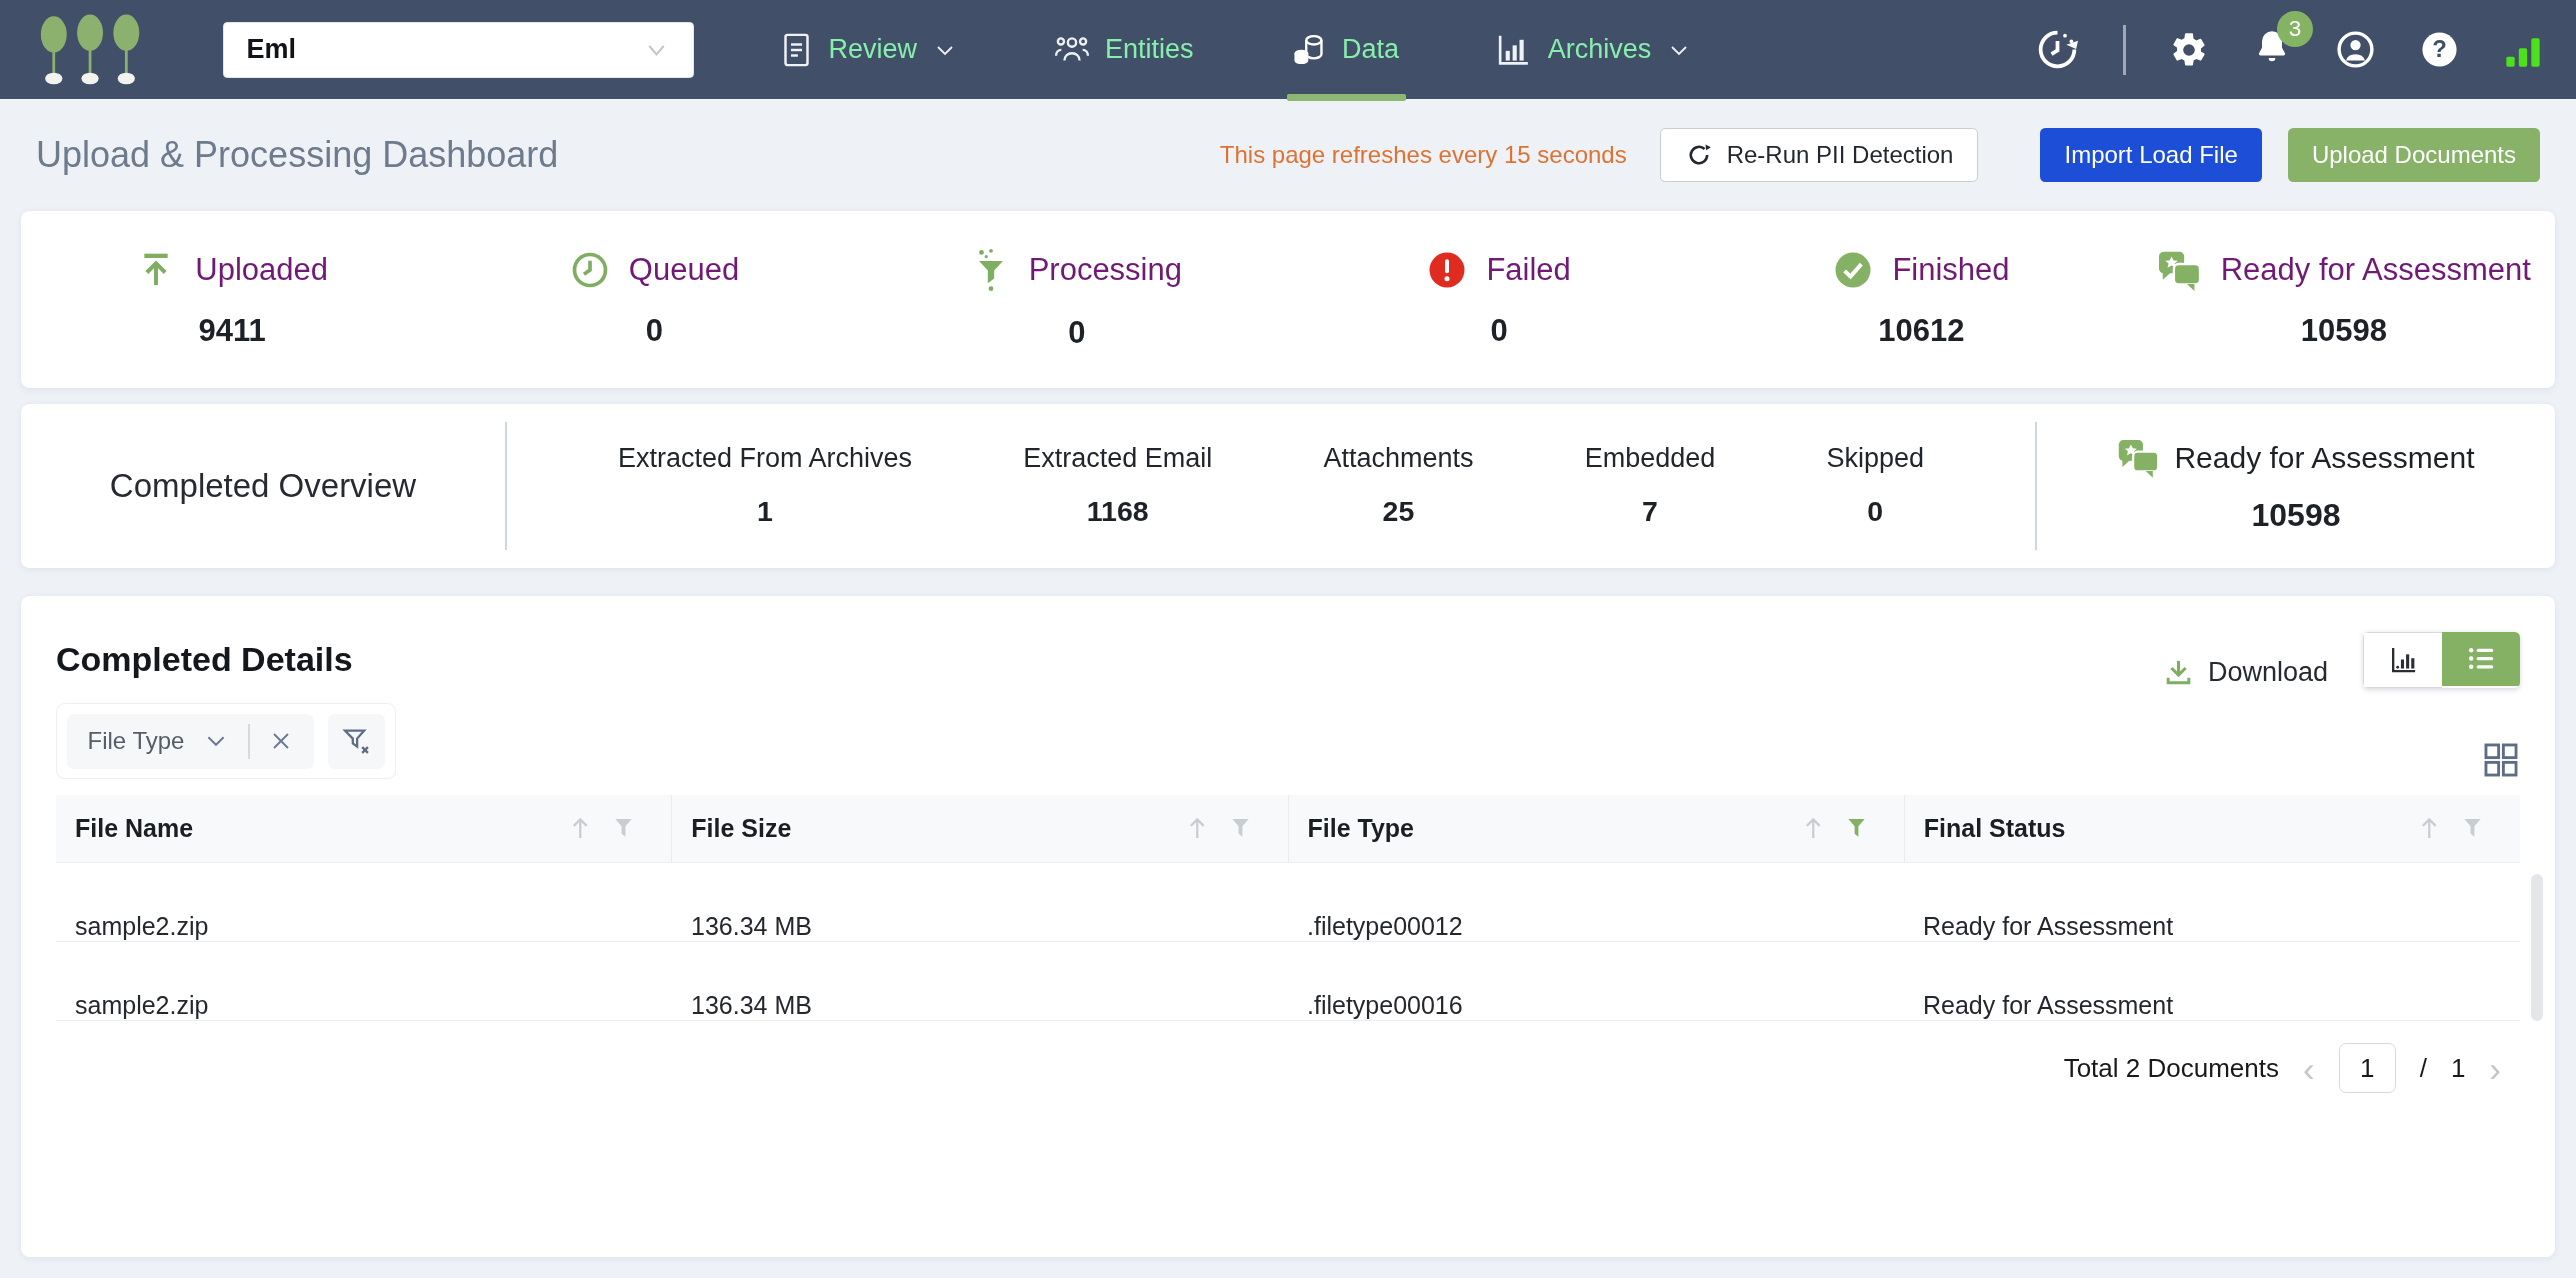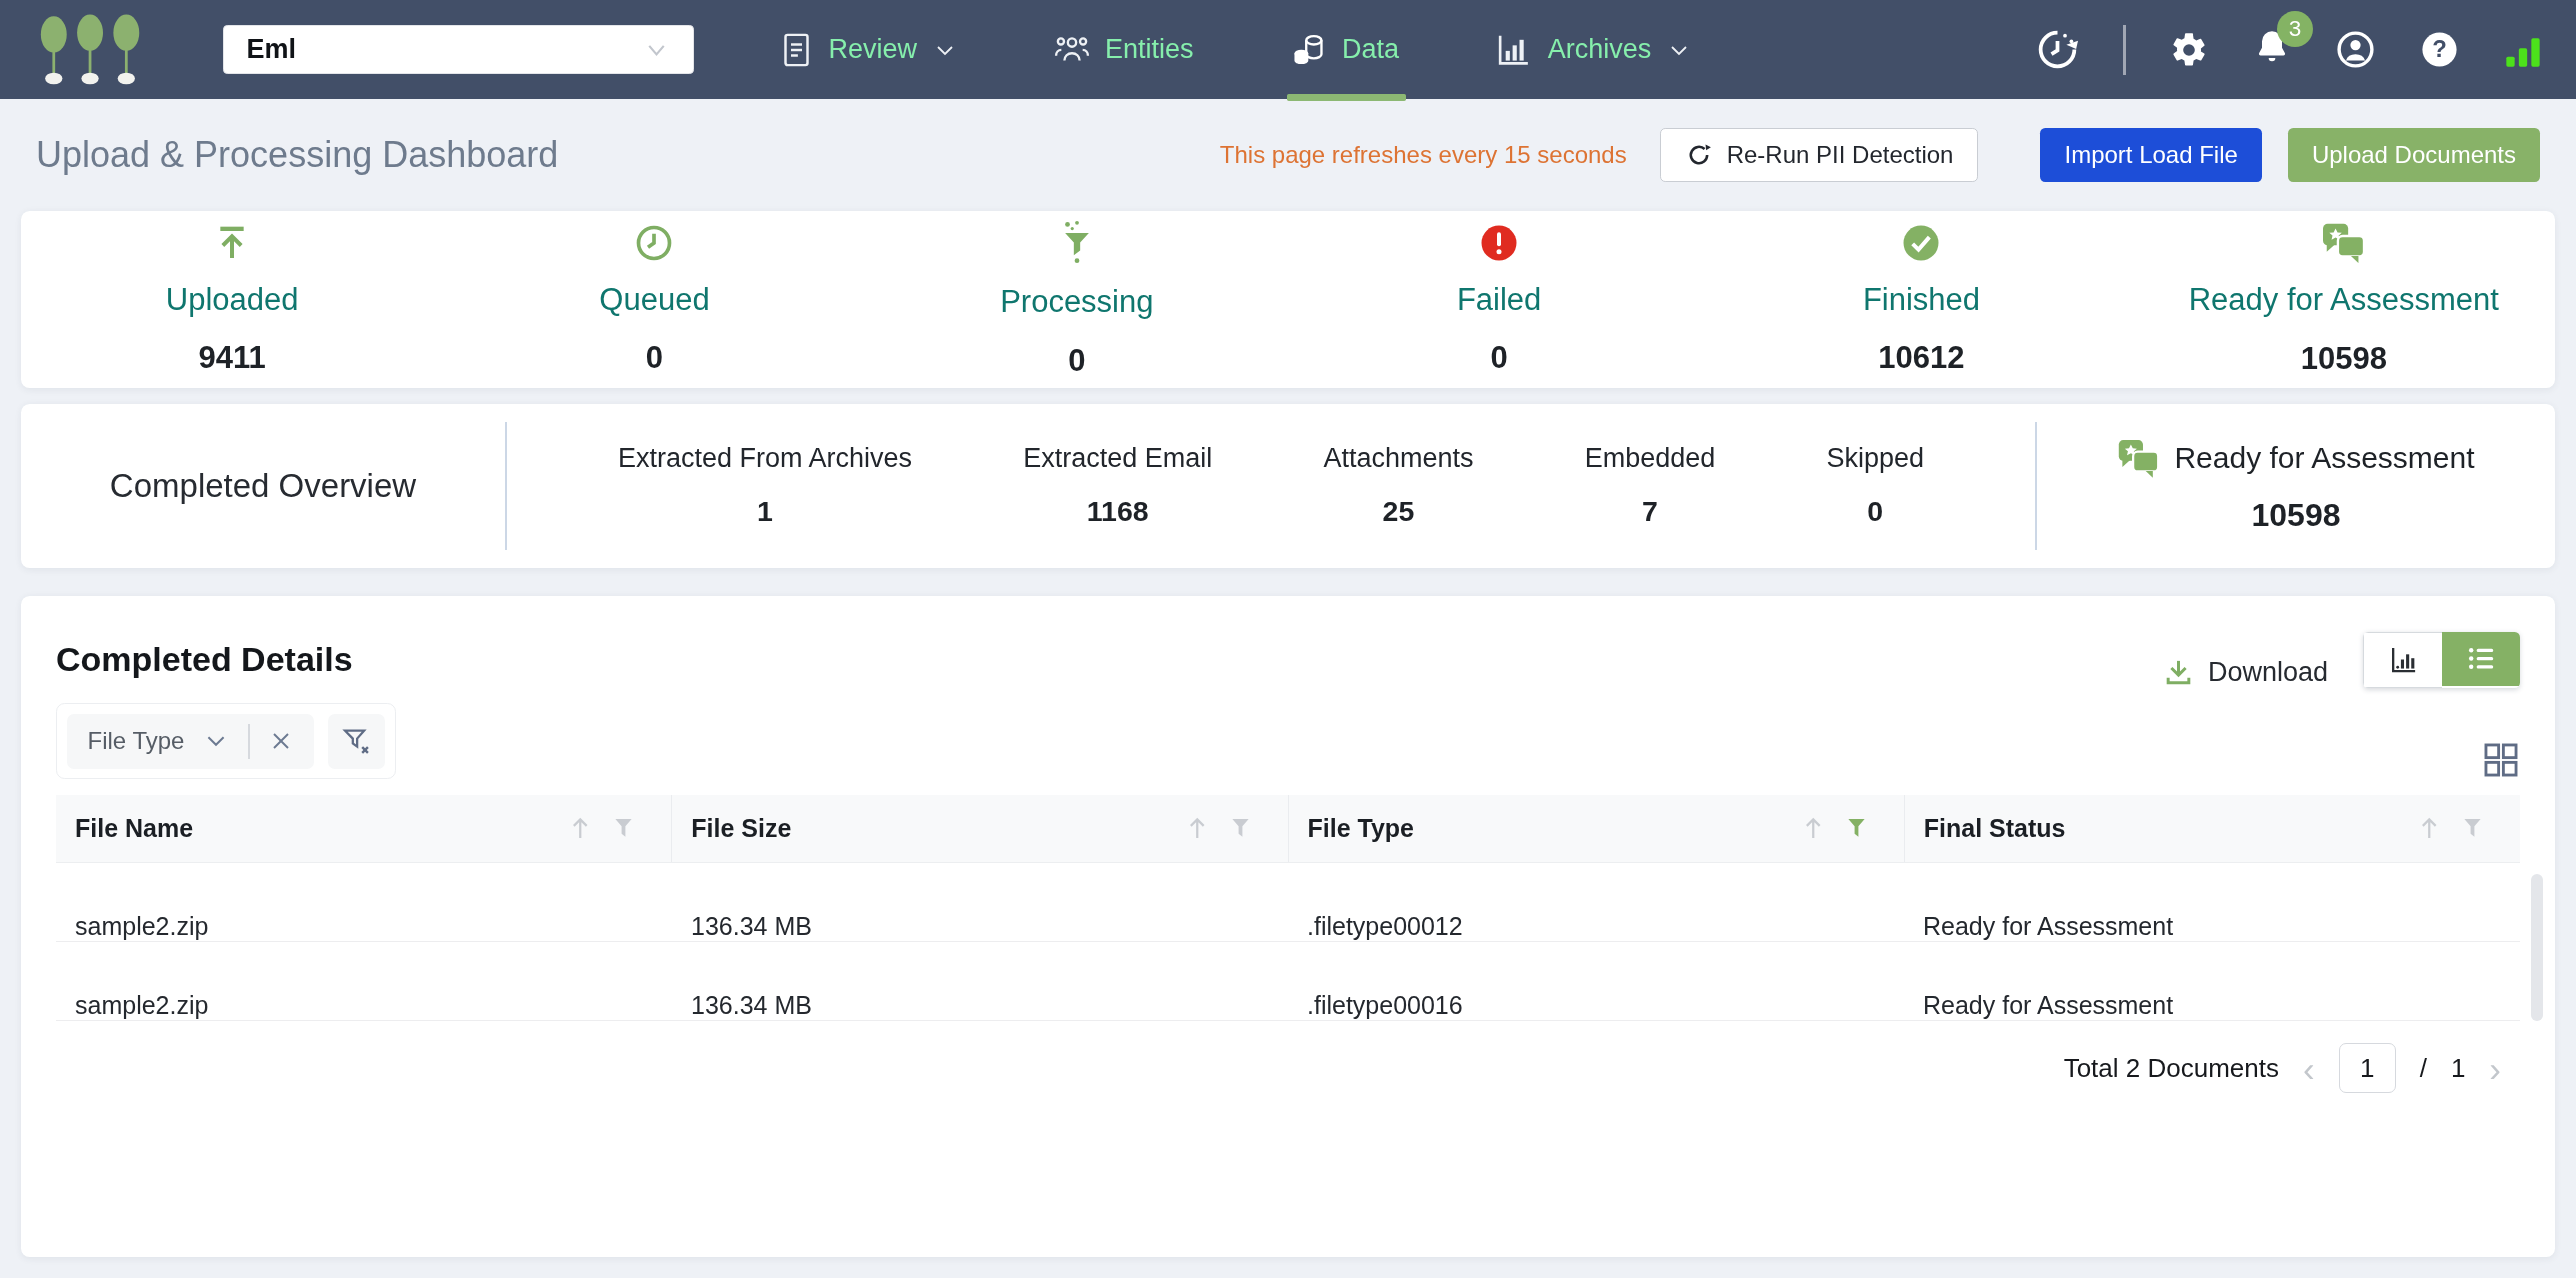--- a/index.html
+++ b/index.html
@@ -2,21 +2,21 @@
 <html style="font-size:14px"><head>
 <meta charset="utf-8">
 <style>
   html,body{margin:0;padding:0;}
   body{background:#eef1f6;font-family:"Liberation Sans",sans-serif;}
   .page{width:2576px;height:1278px;background:#eef1f6;position:relative;overflow:hidden;}
 
   
   .topbar{height:99px;background:#424f68;display:flex;align-items:center;padding:0 33px;box-sizing:border-box;}
   .logo{width:121px;height:76px;flex:none;}
-  .project-select{width:471px;height:49px;background:#fff;border:0.9px solid #e3e5e9;border-radius:4.3px;margin-left:69px;display:flex;align-items:center;padding:0 22.5px;box-sizing:border-box;}
+  .project-select{width:471px;height:56px;background:#fff;border:0.9px solid #e3e5e9;border-radius:4.3px;margin-left:69px;display:flex;align-items:center;padding:0 22.5px;box-sizing:border-box;}
   .project-select .val{font-size:27px;font-weight:bold;color:#101317;}
   .project-select .caret{margin-left:auto;color:#c2c6cd;}
   .nav{display:flex;align-items:center;height:99px;margin-left:86px;}
   .nav-item{display:flex;align-items:center;gap:15.5px;height:121px;margin-right:97px;position:relative;color:#86efac;font-size:27px;cursor:pointer;}
   .nav-item .underline{position:absolute;left:-3.5px;right:-7px;bottom:8.6px;height:7.8px;background:#8cb873;border-radius:1.7px;}
   .top-actions{margin-left:auto;display:flex;align-items:center;gap:43px;}
   .top-divider{width:2.6px;height:50px;background:rgba(255,255,255,.5);}
   .bell-wrap{position:relative;}
   .badge{position:absolute;top:-17.3px;right:-21px;width:36px;height:36px;border-radius:50%;background:#84b364;color:#fff;font-size:22.5px;display:flex;align-items:center;justify-content:center;}
 
@@ -28,21 +28,21 @@
   .btn{height:54px;border-radius:5.2px;display:flex;align-items:center;gap:14px;padding:0 24px;font-size:24px;cursor:pointer;box-sizing:border-box;}
   .btn-rerun{background:#fff;border:1.7px solid #c9cdd3;color:#23272e;}
   .btn-import{background:#1d4ed8;color:#fff;margin-left:36px;}
   .btn-upload{background:#88b268;color:#fff;}
 
   
   .card{margin:0 21px;background:#fff;border-radius:8.6px;box-shadow:0 1.7px 7px rgba(40,50,70,.07);}
 
   .stats-card{height:177px;display:flex;align-items:center;margin-bottom:15.5px;}
   .stat{flex:1;display:flex;flex-direction:column;align-items:center;}
-  .stat-top{display:flex;align-items:center;gap:19px;font-size:31px;color:#0f766e;flex-direction:column;}
+  .stat-top{display:flex;align-items:center;gap:19px;font-size:31px;color:#701a75;}
   .stat-value{margin-top:22.5px;font-size:31px;font-weight:bold;color:#1e2227;}
 
   .overview-card{height:164px;display:flex;align-items:center;margin-bottom:28px;}
   .overview-title{width:484px;text-align:center;font-size:33px;color:#272b31;}
   .vdiv{width:1.7px;height:128px;background:#ccd7e6;flex:none;}
   .overview-stats{flex:1;display:flex;justify-content:space-evenly;align-items:flex-end;}
   .ostat{display:flex;flex-direction:column;align-items:center;}
   .ostat .olabel{font-size:27px;color:#22262c;}
   .ostat .ovalue{margin-top:21px;font-size:28.5px;font-weight:bold;color:#1e2227;}
   .ready-block{width:518px;display:flex;flex-direction:column;align-items:center;}

